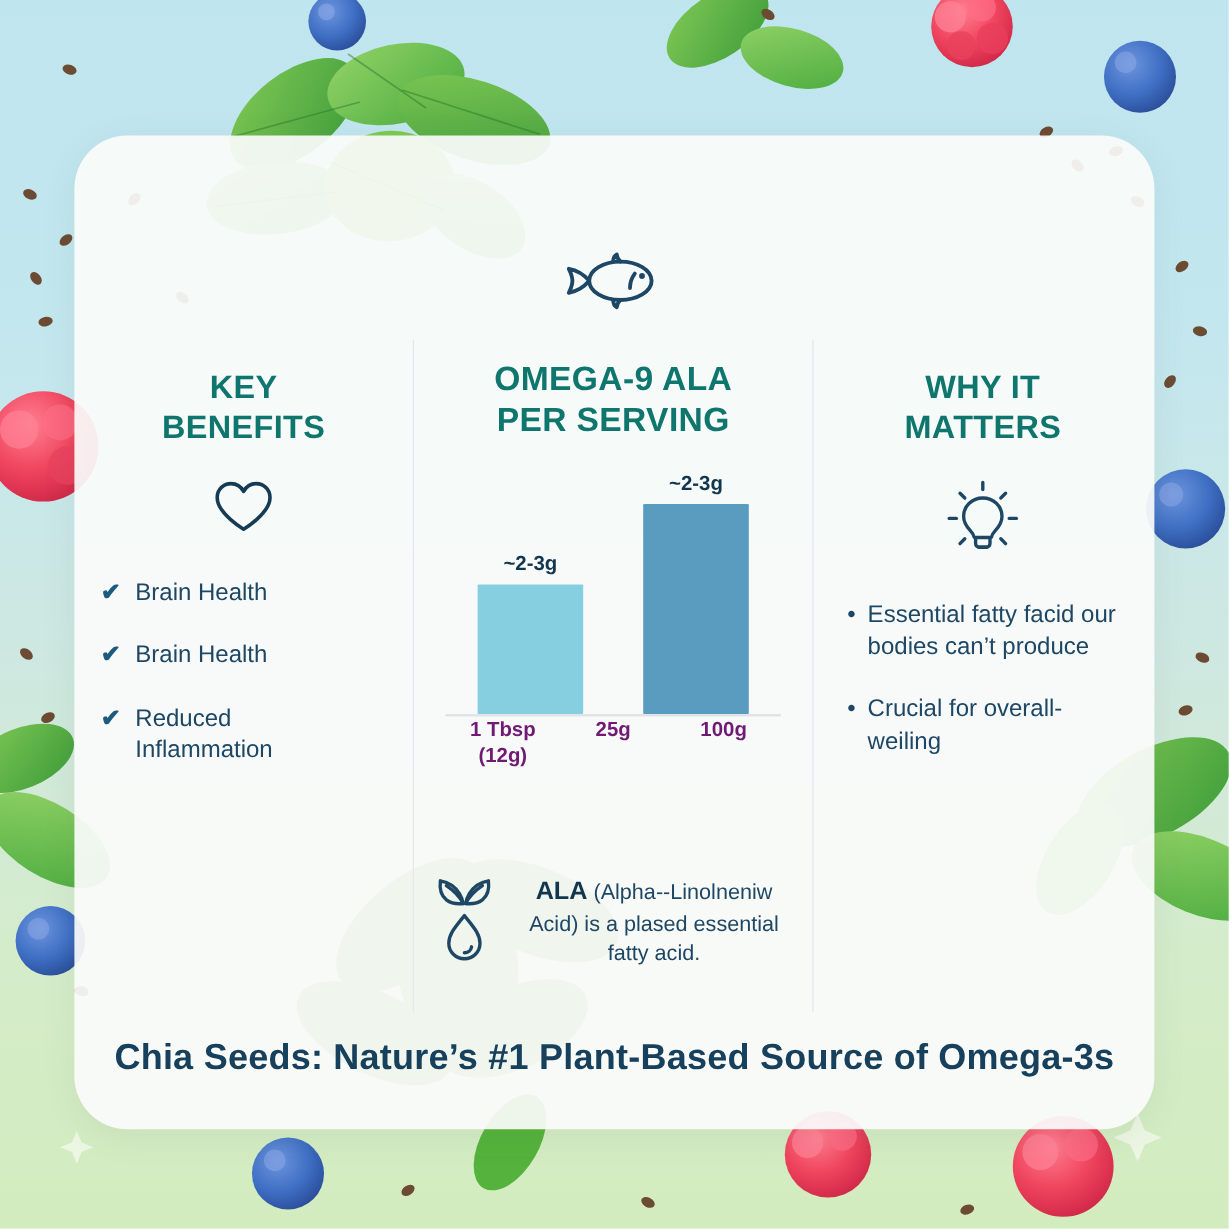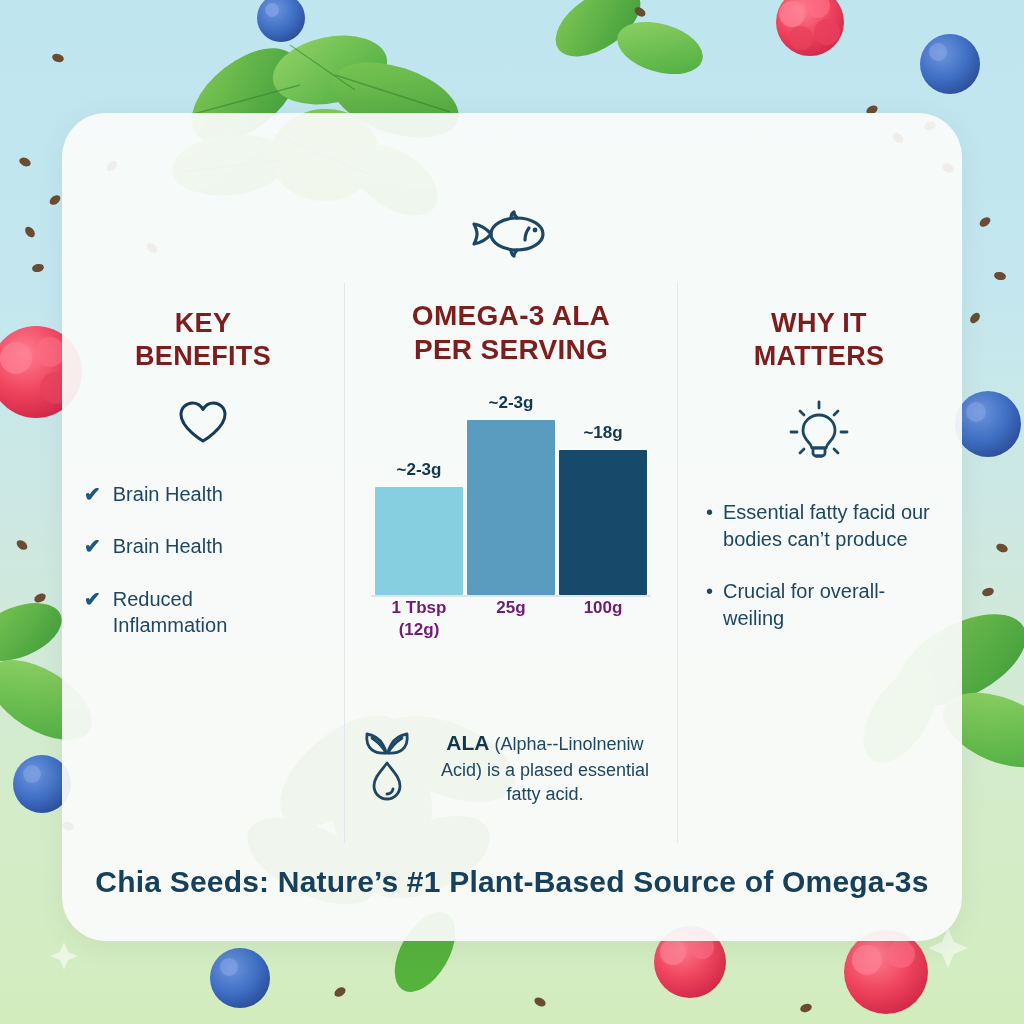--- a/index.html
+++ b/index.html
@@ -86,21 +86,21 @@
     height: 560px;
     display: flex;
   }
   .col { position: relative; height: 100%; }
   .col-left   { width: 282px; }
   .col-center { width: 334px; border-left: 1.6px solid #e2e7ec; border-right: 1.6px solid #e2e7ec; }
   .col-right  { width: 282px; }
 
   .col-title {
     text-align: center;
-    color: #7f1d1d;
+    color: #0f766e;
     font-weight: bold;
     font-size: 27px;
     line-height: 1.22;
     letter-spacing: 0.3px;
     margin-top: 24px;
   }
   .col-center .col-title { font-size: 28px; margin-top: 16px; }
 
   .icon-wrap {
     display: flex; justify-content: center;
@@ -435,37 +435,33 @@
           </li>
           <li>
             <span class="tick">✔</span>
             <span>Reduced Inflammation</span>
           </li>
         </ul>
       </div>
 
       <div class="col col-center">
         <div class="col-title">
-          <span>OMEGA-3 ALA</span><br>
+          <span>OMEGA-9 ALA</span><br>
           <span>PER SERVING</span>
         </div>
 
         <div id="chart">
           <div id="plot">
             <div class="bar-slot">
               <span class="bar-val">~2-3g</span>
               <div class="bar" style="height:108px;background:#85cfe0;"></div>
             </div>
             <div class="bar-slot">
               <span class="bar-val">~2-3g</span>
               <div class="bar" style="height:189px;background:#5a9bc0;"></div>
-            </div>
-            <div class="bar-slot">
-              <span class="bar-val">~18g</span>
-              <div class="bar" style="height:145px;background:#17496b;"></div>
             </div>
           </div>
 
           <div id="axis"></div>
 
           <div id="xlabels">
             <div class="xlab">
               <span>1 Tbsp</span><br>
               <span>(12g)</span>
             </div>

